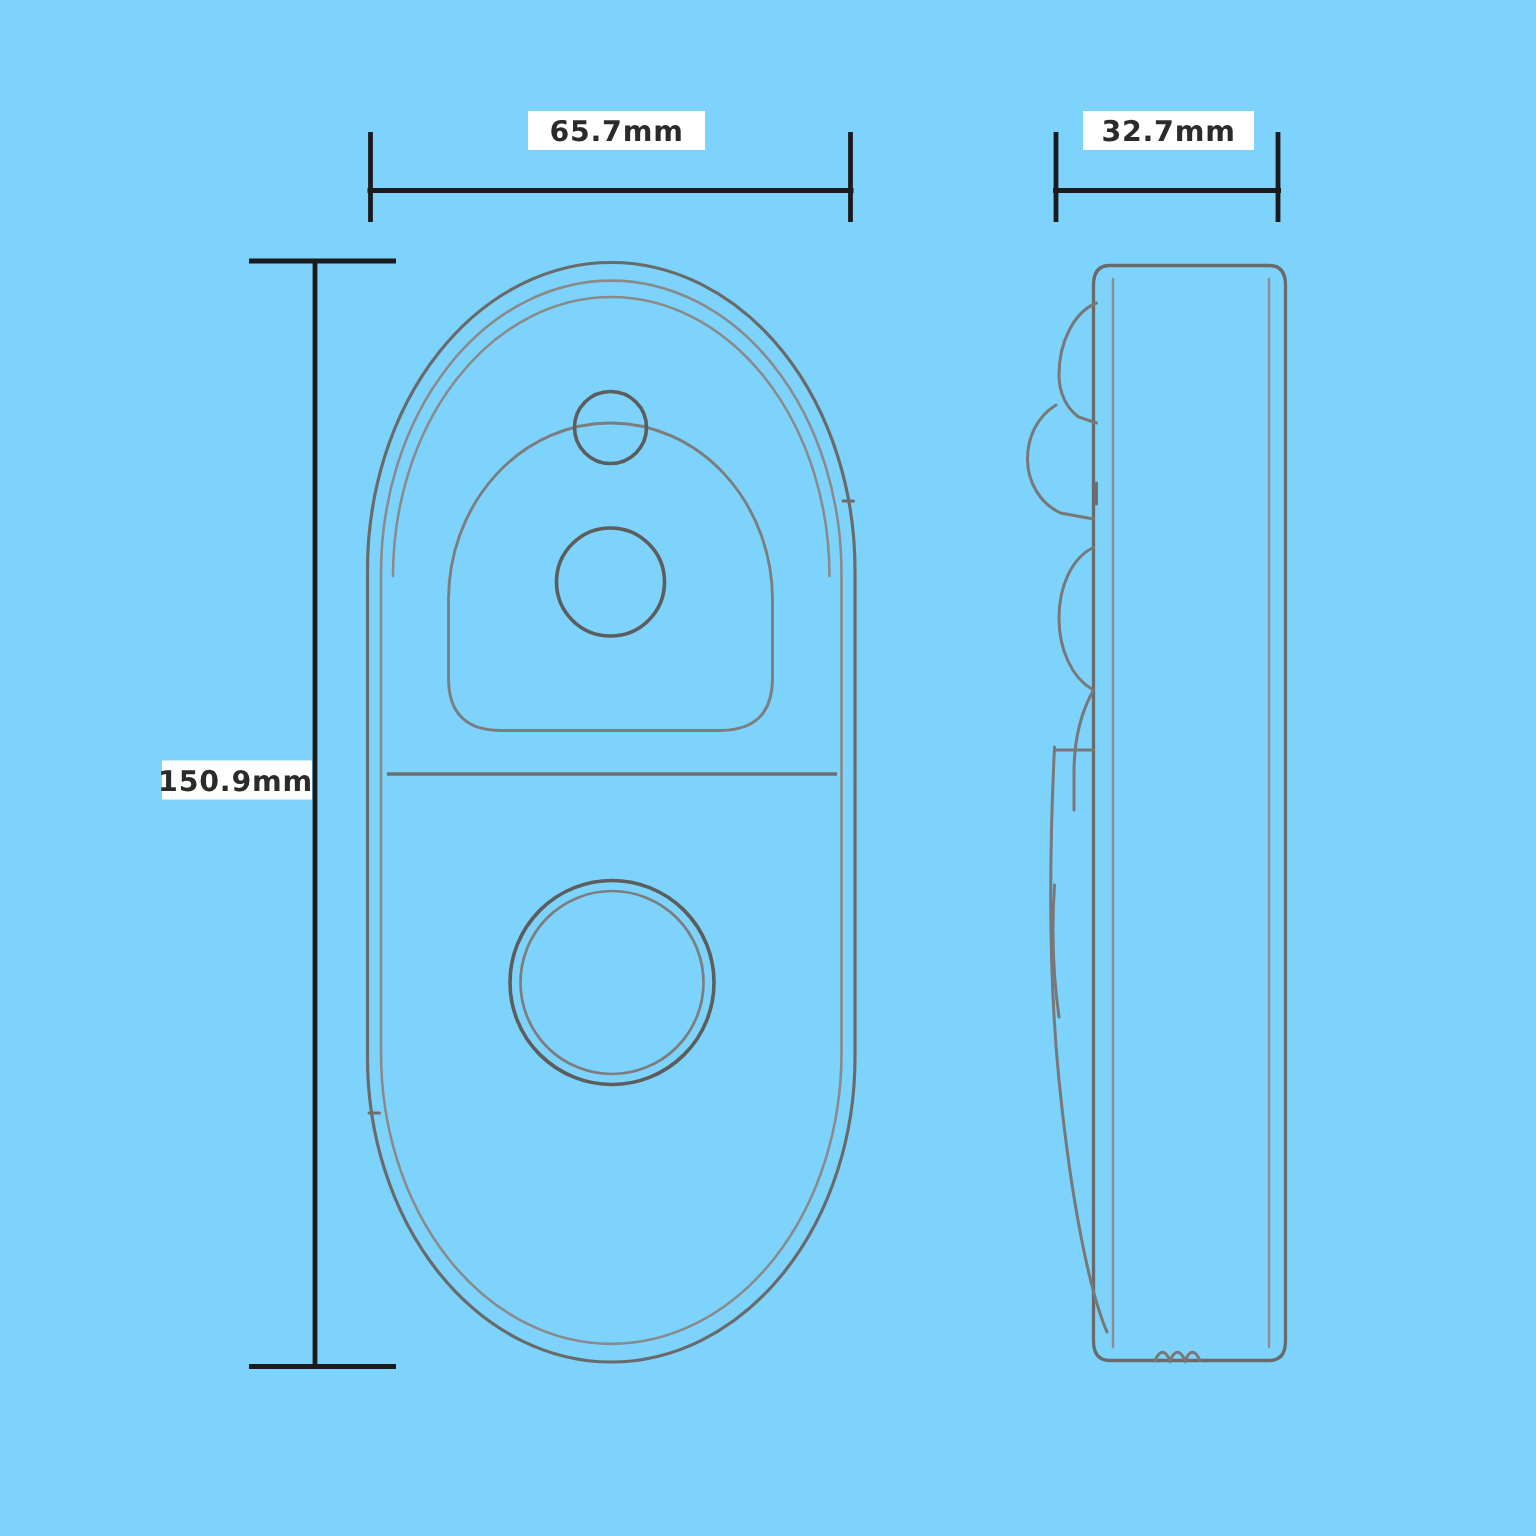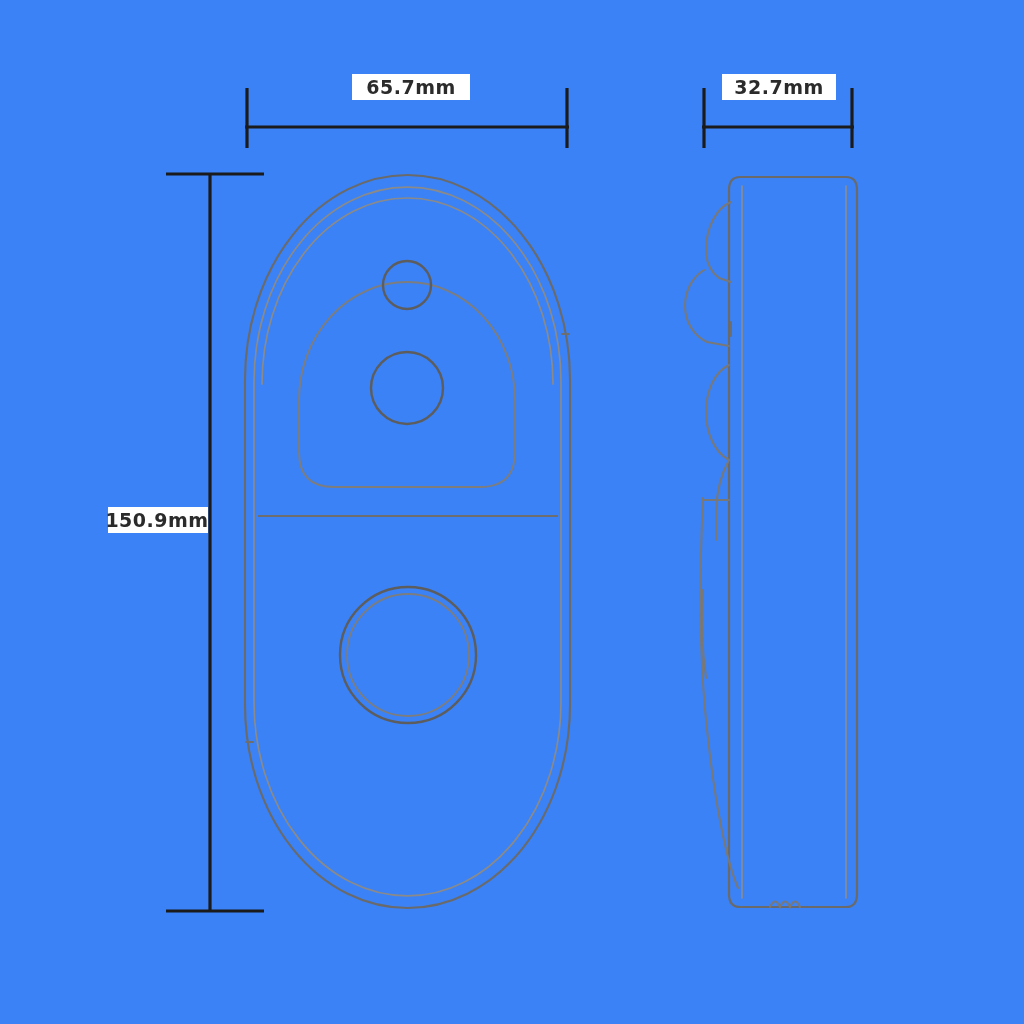--- a/index.html
+++ b/index.html
@@ -11,21 +11,21 @@
   body {
     width: 1024px;
     height: 1024px;
     font-family: "DejaVu Sans", sans-serif;
     overflow: hidden;
   }
   #drawing-canvas {
     position: relative;
     width: 1024px;
     height: 1024px;
-    background: #3b82f6;
+    background: #7dd3fc;
   }
   svg.dwg {
     position: absolute;
     left: 0;
     top: 0;
     width: 1024px;
     height: 1024px;
     display: block;
   }
   .dim-label {

